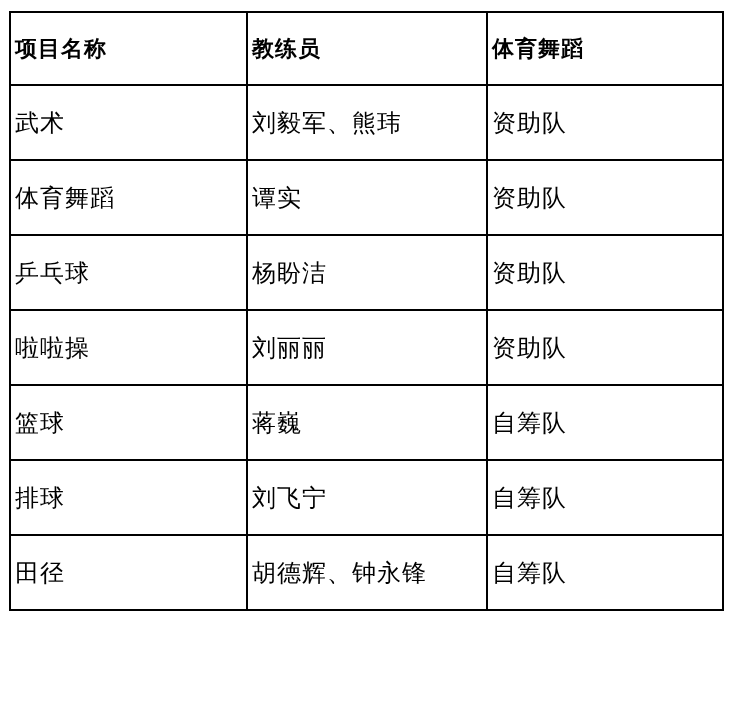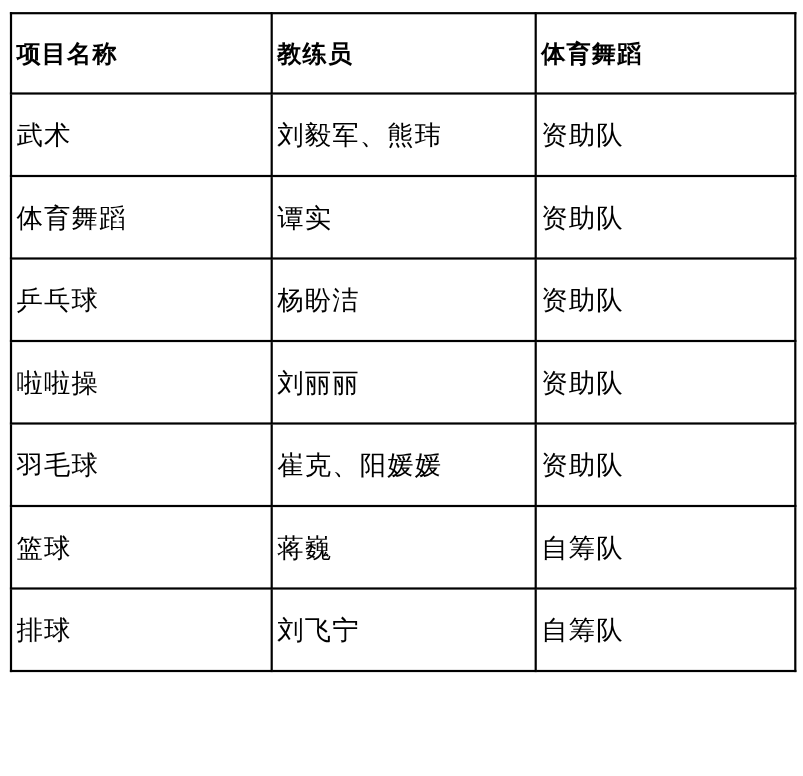--- a/index.html
+++ b/index.html
@@ -79,29 +79,29 @@
         <td>乒乓球</td>
         <td>杨盼洁</td>
         <td>资助队</td>
       </tr>
       <tr>
         <td>啦啦操</td>
         <td>刘丽丽</td>
         <td>资助队</td>
       </tr>
       <tr>
-        <td>羽毛球</td>
-        <td>崔克、阳媛媛</td>
-        <td>资助队</td>
-      </tr>
-      <tr>
         <td>篮球</td>
         <td>蒋巍</td>
         <td>自筹队</td>
       </tr>
       <tr>
         <td>排球</td>
         <td>刘飞宁</td>
         <td>自筹队</td>
       </tr>
+      <tr>
+        <td>田径</td>
+        <td>胡德辉、钟永锋</td>
+        <td>自筹队</td>
+      </tr>
     </tbody>
   </table>
 </div>
 
 </body></html>

